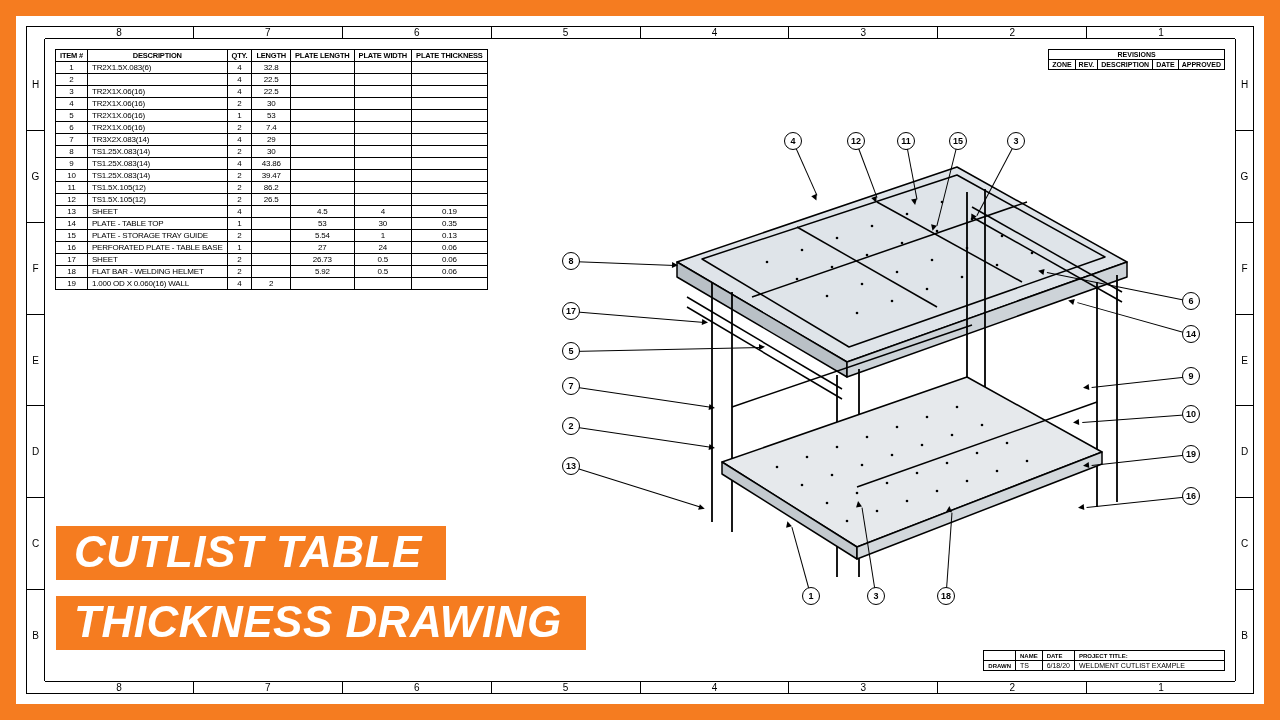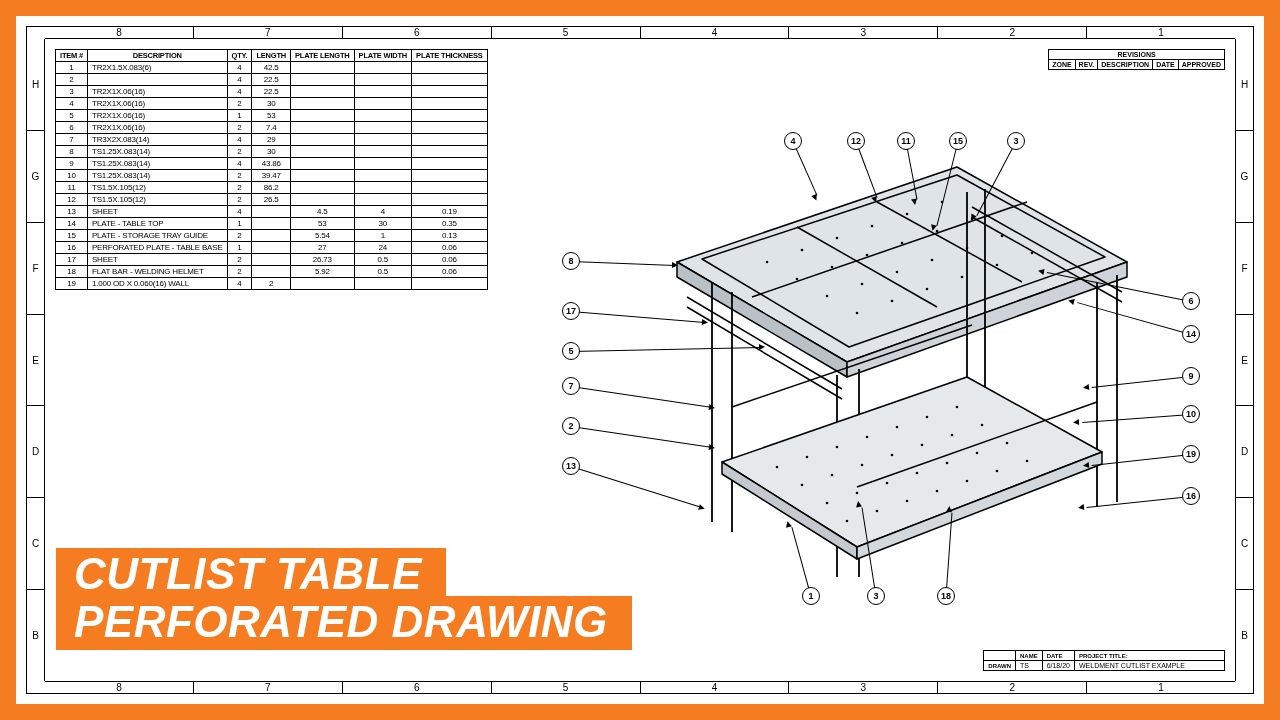--- a/index.html
+++ b/index.html
@@ -93,21 +93,21 @@
   
   .caption {
     position: absolute; left: 40px;
     background: #f57c20; color: #fff;
     font-weight: 800; font-style: italic;
     padding: 4px 24px 6px 18px;
     font-size: 44px; letter-spacing: 0.5px;
     line-height: 1;
     font-family: Arial, Helvetica, sans-serif;
   }
-  .caption1 { bottom: 102px; }
+  .caption1 { bottom: 124px; }
   .caption2 { bottom: 54px; }
 </style>
 </head>
 <body>
 
 <div class="outer">
   <div class="sheet">
 
     <div class="frame">
       <div class="ruler top" id="ruler-top">
@@ -159,21 +159,21 @@
               <th>PLATE LENGTH</th>
               <th>PLATE WIDTH</th>
               <th>PLATE THICKNESS</th>
             </tr>
           </thead>
         <tbody id="cutlist-body">
             <tr>
               <td>1</td>
               <td>TR2X1.5X.083(6)</td>
               <td>4</td>
-              <td>42.5</td>
+              <td>32.8</td>
               <td></td>
               <td></td>
               <td></td>
             </tr>
             <tr>
               <td>2</td>
               <td></td>
               <td>4</td>
               <td>22.5</td>
               <td></td>
@@ -461,16 +461,16 @@
 
             <line x1="195" y1="300" x2="435" y2="218"></line>
               <line x1="320" y1="380" x2="560" y2="295"></line>
           </g>
         </svg>
         
       <div class="leader" style="left: 256px; top: 34px; width: 59.0931px; transform: rotate(66.0375deg);"></div><div style="position: absolute; width: 0px; height: 0px; border-width: 3px 3px 3px 6px; border-style: solid; border-color: transparent transparent transparent rgb(0, 0, 0); border-image: initial; left: 277px; top: 85px; transform: rotate(66.0375deg); transform-origin: left center; z-index: 4;"></div><div class="balloon" style="left: 247px; top: 25px;">4</div><div class="leader" style="left: 319px; top: 34px; width: 59.808px; transform: rotate(69.444deg);"></div><div style="position: absolute; width: 0px; height: 0px; border-width: 3px 3px 3px 6px; border-style: solid; border-color: transparent transparent transparent rgb(0, 0, 0); border-image: initial; left: 337px; top: 87px; transform: rotate(69.444deg); transform-origin: left center; z-index: 4;"></div><div class="balloon" style="left: 310px; top: 25px;">12</div><div class="leader" style="left: 369px; top: 34px; width: 59.0339px; transform: rotate(79.2611deg);"></div><div style="position: absolute; width: 0px; height: 0px; border-width: 3px 3px 3px 6px; border-style: solid; border-color: transparent transparent transparent rgb(0, 0, 0); border-image: initial; left: 377px; top: 89px; transform: rotate(79.2611deg); transform-origin: left center; z-index: 4;"></div><div class="balloon" style="left: 360px; top: 25px;">11</div><div class="leader" style="left: 421px; top: 34px; width: 86.5852px; transform: rotate(104.036deg);"></div><div style="position: absolute; width: 0px; height: 0px; border-width: 3px 3px 3px 6px; border-style: solid; border-color: transparent transparent transparent rgb(0, 0, 0); border-image: initial; left: 397px; top: 115px; transform: rotate(104.036deg); transform-origin: left center; z-index: 4;"></div><div class="balloon" style="left: 412px; top: 25px;">15</div><div class="leader" style="left: 479px; top: 34px; width: 83.6481px; transform: rotate(117.79deg);"></div><div style="position: absolute; width: 0px; height: 0px; border-width: 3px 3px 3px 6px; border-style: solid; border-color: transparent transparent transparent rgb(0, 0, 0); border-image: initial; left: 437px; top: 105px; transform: rotate(117.79deg); transform-origin: left center; z-index: 4;"></div><div class="balloon" style="left: 470px; top: 25px;">3</div><div class="leader" style="left: 34px; top: 154px; width: 104.077px; transform: rotate(2.2026deg);"></div><div style="position: absolute; width: 0px; height: 0px; border-width: 3px 3px 3px 6px; border-style: solid; border-color: transparent transparent transparent rgb(0, 0, 0); border-image: initial; left: 135px; top: 155px; transform: rotate(2.2026deg); transform-origin: left center; z-index: 4;"></div><div class="balloon" style="left: 25px; top: 145px;">8</div><div class="leader" style="left: 34px; top: 204px; width: 134.451px; transform: rotate(4.69286deg);"></div><div style="position: absolute; width: 0px; height: 0px; border-width: 3px 3px 3px 6px; border-style: solid; border-color: transparent transparent transparent rgb(0, 0, 0); border-image: initial; left: 165px; top: 212px; transform: rotate(4.69286deg); transform-origin: left center; z-index: 4;"></div><div class="balloon" style="left: 25px; top: 195px;">17</div><div class="leader" style="left: 34px; top: 244px; width: 191.042px; transform: rotate(-1.19974deg);"></div><div style="position: absolute; width: 0px; height: 0px; border-width: 3px 3px 3px 6px; border-style: solid; border-color: transparent transparent transparent rgb(0, 0, 0); border-image: initial; left: 222px; top: 237px; transform: rotate(-1.19974deg); transform-origin: left center; z-index: 4;"></div><div class="balloon" style="left: 25px; top: 235px;">5</div><div class="leader" style="left: 34px; top: 279px; width: 142.555px; transform: rotate(8.47114deg);"></div><div style="position: absolute; width: 0px; height: 0px; border-width: 3px 3px 3px 6px; border-style: solid; border-color: transparent transparent transparent rgb(0, 0, 0); border-image: initial; left: 172px; top: 297px; transform: rotate(8.47114deg); transform-origin: left center; z-index: 4;"></div><div class="balloon" style="left: 25px; top: 270px;">7</div><div class="leader" style="left: 34px; top: 319px; width: 142.555px; transform: rotate(8.47114deg);"></div><div style="position: absolute; width: 0px; height: 0px; border-width: 3px 3px 3px 6px; border-style: solid; border-color: transparent transparent transparent rgb(0, 0, 0); border-image: initial; left: 172px; top: 337px; transform: rotate(8.47114deg); transform-origin: left center; z-index: 4;"></div><div class="balloon" style="left: 25px; top: 310px;">2</div><div class="leader" style="left: 34px; top: 359px; width: 137.266px; transform: rotate(17.3789deg);"></div><div style="position: absolute; width: 0px; height: 0px; border-width: 3px 3px 3px 6px; border-style: solid; border-color: transparent transparent transparent rgb(0, 0, 0); border-image: initial; left: 162px; top: 397px; transform: rotate(17.3789deg); transform-origin: left center; z-index: 4;"></div><div class="balloon" style="left: 25px; top: 350px;">13</div><div class="leader" style="left: 654px; top: 194px; width: 146.891px; transform: rotate(-168.614deg);"></div><div style="position: absolute; width: 0px; height: 0px; border-width: 3px 3px 3px 6px; border-style: solid; border-color: transparent transparent transparent rgb(0, 0, 0); border-image: initial; left: 507px; top: 162px; transform: rotate(-168.614deg); transform-origin: left center; z-index: 4;"></div><div class="balloon" style="left: 645px; top: 185px;">6</div><div class="leader" style="left: 654px; top: 227px; width: 118.406px; transform: rotate(-164.32deg);"></div><div style="position: absolute; width: 0px; height: 0px; border-width: 3px 3px 3px 6px; border-style: solid; border-color: transparent transparent transparent rgb(0, 0, 0); border-image: initial; left: 537px; top: 192px; transform: rotate(-164.32deg); transform-origin: left center; z-index: 4;"></div><div class="balloon" style="left: 645px; top: 218px;">14</div><div class="leader" style="left: 654px; top: 269px; width: 99.6092px; transform: rotate(173.66deg);"></div><div style="position: absolute; width: 0px; height: 0px; border-width: 3px 3px 3px 6px; border-style: solid; border-color: transparent transparent transparent rgb(0, 0, 0); border-image: initial; left: 552px; top: 277px; transform: rotate(173.66deg); transform-origin: left center; z-index: 4;"></div><div class="balloon" style="left: 645px; top: 260px;">9</div><div class="leader" style="left: 654px; top: 307px; width: 109.293px; transform: rotate(175.802deg);"></div><div style="position: absolute; width: 0px; height: 0px; border-width: 3px 3px 3px 6px; border-style: solid; border-color: transparent transparent transparent rgb(0, 0, 0); border-image: initial; left: 542px; top: 312px; transform: rotate(175.802deg); transform-origin: left center; z-index: 4;"></div><div class="balloon" style="left: 645px; top: 298px;">10</div><div class="leader" style="left: 654px; top: 347px; width: 99.6092px; transform: rotate(173.66deg);"></div><div style="position: absolute; width: 0px; height: 0px; border-width: 3px 3px 3px 6px; border-style: solid; border-color: transparent transparent transparent rgb(0, 0, 0); border-image: initial; left: 552px; top: 355px; transform: rotate(173.66deg); transform-origin: left center; z-index: 4;"></div><div class="balloon" style="left: 645px; top: 338px;">19</div><div class="leader" style="left: 654px; top: 389px; width: 104.58px; transform: rotate(173.962deg);"></div><div style="position: absolute; width: 0px; height: 0px; border-width: 3px 3px 3px 6px; border-style: solid; border-color: transparent transparent transparent rgb(0, 0, 0); border-image: initial; left: 547px; top: 397px; transform: rotate(173.962deg); transform-origin: left center; z-index: 4;"></div><div class="balloon" style="left: 645px; top: 380px;">16</div><div class="leader" style="left: 274px; top: 489px; width: 71.5681px; transform: rotate(-105.396deg);"></div><div style="position: absolute; width: 0px; height: 0px; border-width: 3px 3px 3px 6px; border-style: solid; border-color: transparent transparent transparent rgb(0, 0, 0); border-image: initial; left: 252px; top: 417px; transform: rotate(-105.396deg); transform-origin: left center; z-index: 4;"></div><div class="balloon" style="left: 265px; top: 480px;">1</div><div class="leader" style="left: 339px; top: 489px; width: 90.0944px; transform: rotate(-98.9396deg);"></div><div style="position: absolute; width: 0px; height: 0px; border-width: 3px 3px 3px 6px; border-style: solid; border-color: transparent transparent transparent rgb(0, 0, 0); border-image: initial; left: 322px; top: 397px; transform: rotate(-98.9396deg); transform-origin: left center; z-index: 4;"></div><div class="balloon" style="left: 330px; top: 480px;">3</div><div class="leader" style="left: 409px; top: 489px; width: 84.214px; transform: rotate(-85.9144deg);"></div><div style="position: absolute; width: 0px; height: 0px; border-width: 3px 3px 3px 6px; border-style: solid; border-color: transparent transparent transparent rgb(0, 0, 0); border-image: initial; left: 412px; top: 402px; transform: rotate(-85.9144deg); transform-origin: left center; z-index: 4;"></div><div class="balloon" style="left: 400px; top: 480px;">18</div></div>
     </div>
 
     <div class="caption caption1">CUTLIST TABLE</div>
-    <div class="caption caption2">PERFORATED DRAWING</div>
+    <div class="caption caption2">THICKNESS DRAWING</div>
 
   </div>
 </div>
 
 </body></html>

